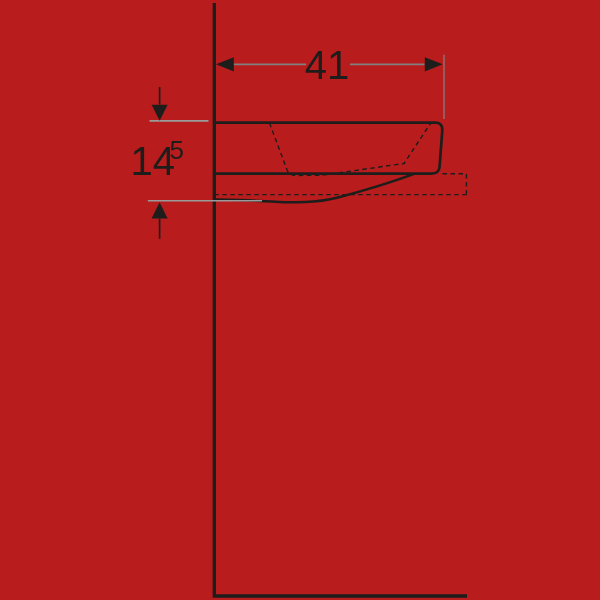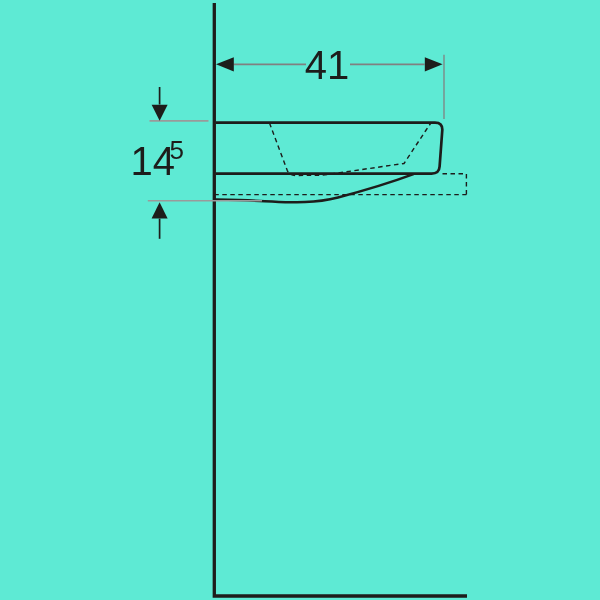--- a/index.html
+++ b/index.html
@@ -5,21 +5,21 @@
   html, body {
     margin: 0;
     padding: 0;
     background: #ffffff;
     font-family: "Liberation Sans", sans-serif;
   }
   .stage {
     position: relative;
     width: 600px;
     height: 600px;
-    background: #5eead4;
+    background: #b91c1c;
     overflow: hidden;
   }
   svg { display: block; }
   .dim-text {
     font-family: "Liberation Sans", sans-serif;
     font-size: 40px;
     fill: #1d1d1b;
   }
   .dim-text-sup {
     font-family: "Liberation Sans", sans-serif;

